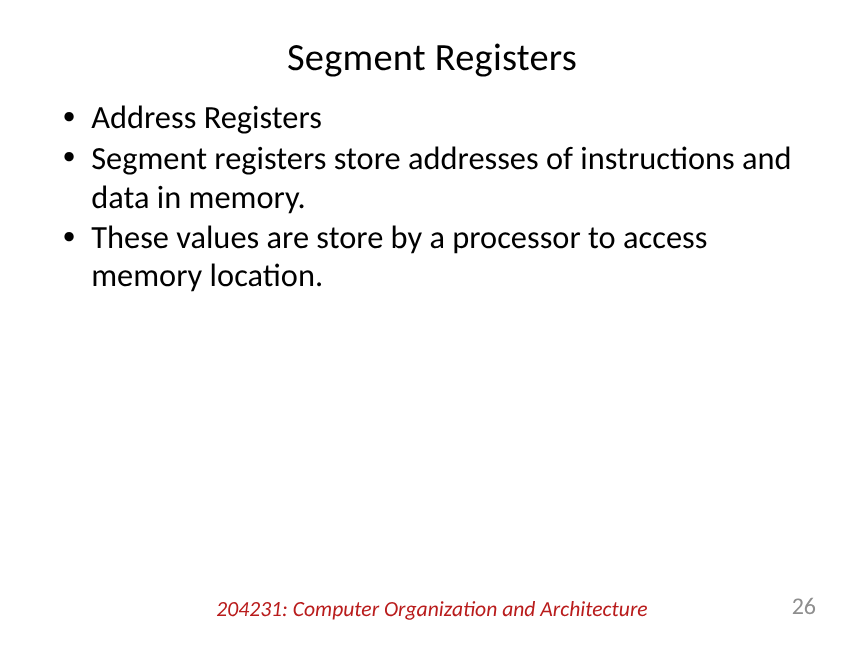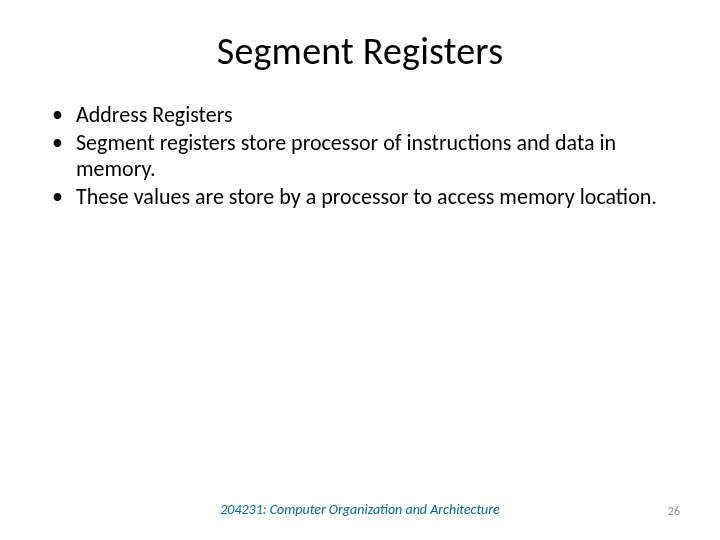--- a/index.html
+++ b/index.html
@@ -14,73 +14,73 @@
     }
     .slide {
       width: 100%;
       height: 100%;
       padding: 28px 40px 0 40px;
       display: flex;
       flex-direction: column;
     }
     .title {
       text-align: center;
-      font-size: 38px;
+      font-size: 32px;
       font-weight: 400;
-      margin-bottom: 28px;
+      margin-bottom: 16px;
       letter-spacing: 0.2px;
     }
     .bullets {
       list-style: none;
       padding-left: 8px;
     }
     .bullets li {
       position: relative;
       padding-left: 28px;
-      font-size: 22px;
+      font-size: 27px;
       line-height: 1.18;
       margin-bottom: 2px;
       font-weight: 400;
     }
     .bullets li::before {
       content: "•";
       position: absolute;
       left: 4px;
       top: 0;
       font-size: 22px;
       color: #000;
     }
     .footer {
       position: absolute;
       bottom: 22px;
       left: 0;
       width: 100%;
       display: flex;
       align-items: center;
       justify-content: center;
-      font-size: 14px;
-      color: #0369a1;
+      font-size: 18px;
+      color: #b91c1c;
       font-style: italic;
     }
     .pagenum {
       position: absolute;
       right: 40px;
       bottom: 22px;
-      font-size: 12px;
+      font-size: 20px;
       color: #8e8e8e;
       font-style: normal;
       text-align: center;
     }
   </style>
 </head>
 <body>
 
 <div class="slide">
   <h1 class="title">Segment Registers</h1>
   <ul class="bullets">
     <li>Address Registers</li>
-    <li>Segment registers store processor of instructions and data in memory.</li>
+    <li>Segment registers store addresses of instructions and data in memory.</li>
     <li>These values are store by a processor to access memory location.</li>
   </ul>
 </div>
 
 <div class="footer">204231: Computer Organization and Architecture</div>
 <div class="pagenum">26</div>
 
 </body></html>

